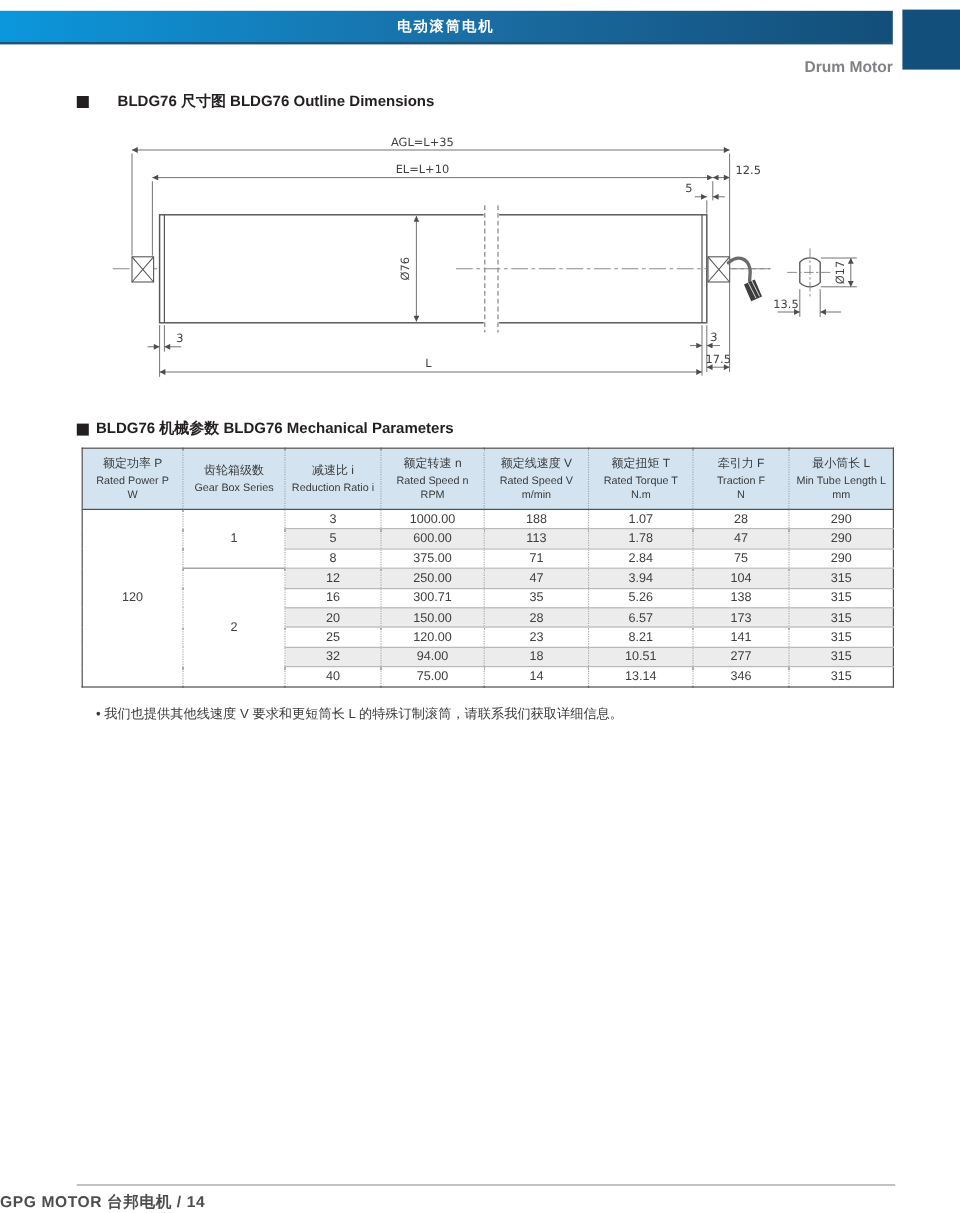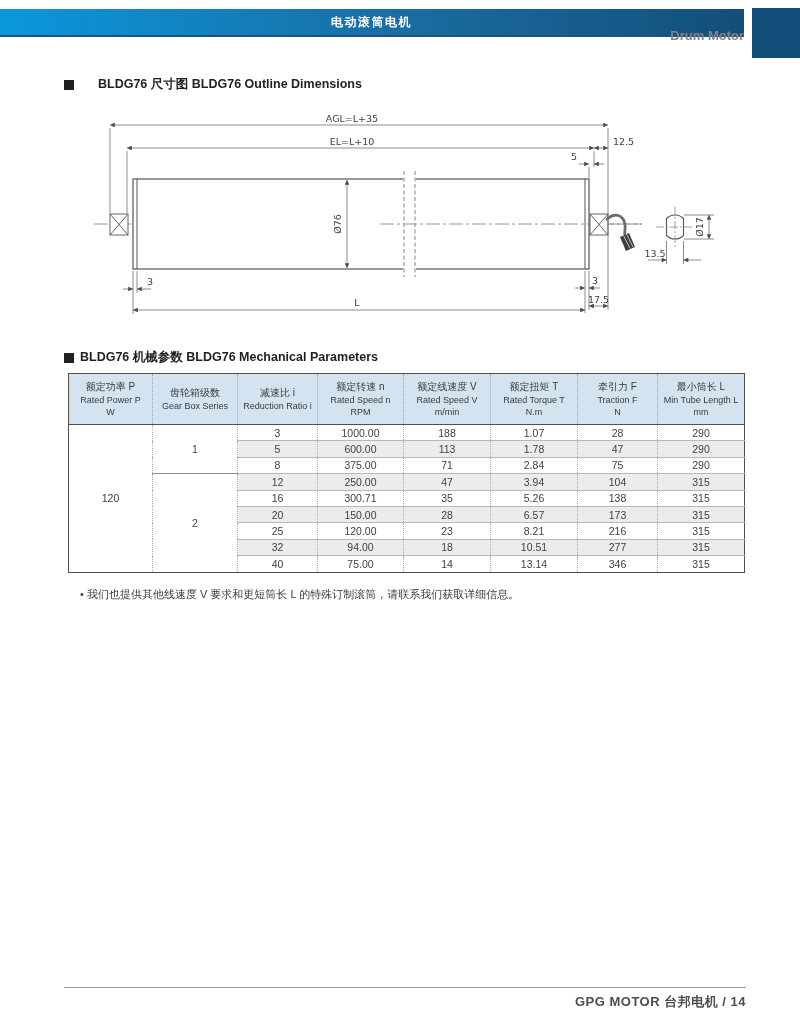--- a/index.html
+++ b/index.html
@@ -5,21 +5,21 @@
   html,body{margin:0;padding:0;background:#ffffff;}
   #page{position:relative;width:800px;height:1011px;background:#fff;overflow:hidden;
         font-family:"Liberation Sans","DejaVu Sans",sans-serif;}
   
   #header-bar{position:absolute;left:0;top:9px;width:744px;height:26px;
       background:linear-gradient(90deg,#0b97dc 0%,#1a6ca2 55%,#134e79 100%);
       color:#fff;font-weight:bold;font-size:12px;line-height:26px;text-align:center;
       padding-right:1px;box-sizing:border-box;letter-spacing:1.5px;}
   #header-rule{position:absolute;left:0;top:35px;width:744px;height:2px;background:#1d5379;}
   #header-square{position:absolute;left:752px;top:8px;width:48px;height:50px;background:#134f7b;}
-  #header-sub{position:absolute;left:0;top:28px;width:744px;text-align:right;
+  #header-sub{position:absolute;left:0;top:48px;width:744px;text-align:right;
       font-weight:bold;font-size:13px;color:#808285;}
   
   .sec-title{position:absolute;left:64px;display:flex;align-items:center;gap:6px;
       font-weight:bold;font-size:12.5px;color:#231f20;}
   .sec-title .sq{width:10px;height:10px;background:#231f20;flex:0 0 auto;}
   #sec1{top:76px;gap:24px;} #sec2{top:349px;}
   
   #drawing{position:absolute;left:0;top:100px;}
   .dimtxt{font-family:"DejaVu Sans","Liberation Sans",sans-serif;font-size:9.5px;fill:#414042;}
   
@@ -36,21 +36,21 @@
   #ptable td{text-align:center;height:15.4px;padding:0;border-left:1px dotted #adadad;
       border-bottom:1px solid #b8b8b8;background:#fff;}
   #ptable td.c-power{border-left:none;border-bottom:none;}
   #ptable td.c-series{border-bottom:none;}
   #ptable td.c-series.s1{border-bottom:1px solid #8f8f8f;}
   #ptable tr.alt td.v{background:#ececec;}
   #ptable tr.last td{border-bottom:none;}
   
   #note{position:absolute;left:80px;top:587px;font-size:11px;color:#3a3a3a;}
   #footer-rule{position:absolute;left:64px;top:987px;width:682px;height:1px;background:#9a9a9a;}
-  #footer-text{position:absolute;left:0;top:993px;width:746px;text-align:right;
+  #footer-text{position:absolute;left:0;top:993px;width:746px;
       font-weight:bold;font-size:13px;color:#4d4d4d;letter-spacing:0.5px;}
 </style>
 </head>
 <body>
 
 <div id="page">
 
   <div id="header-bar">
     <span>电动滚筒电机</span>
   </div>
@@ -266,21 +266,21 @@
         <td class="v">28</td>
         <td class="v">6.57</td>
         <td class="v">173</td>
         <td class="v">315</td>
       </tr>
       <tr>
         <td class="v">25</td>
         <td class="v">120.00</td>
         <td class="v">23</td>
         <td class="v">8.21</td>
-        <td class="v">216</td>
+        <td class="v">141</td>
         <td class="v">315</td>
       </tr>
       <tr class="alt">
         <td class="v">32</td>
         <td class="v">94.00</td>
         <td class="v">18</td>
         <td class="v">10.51</td>
         <td class="v">277</td>
         <td class="v">315</td>
       </tr>

